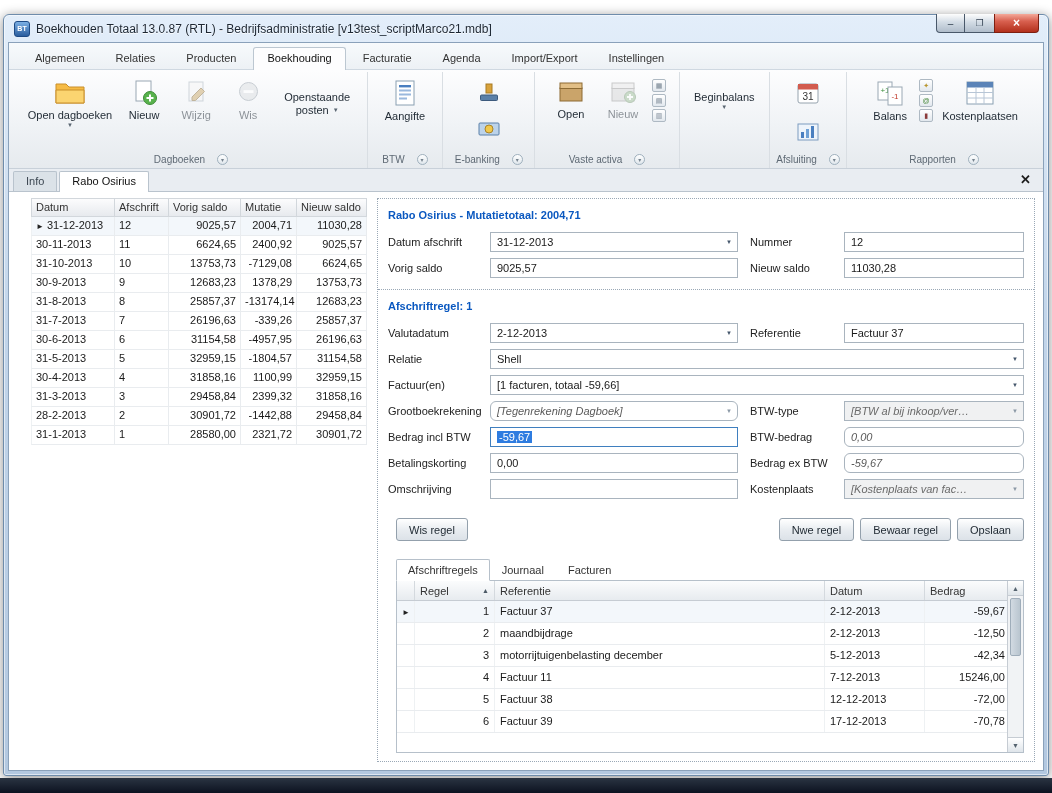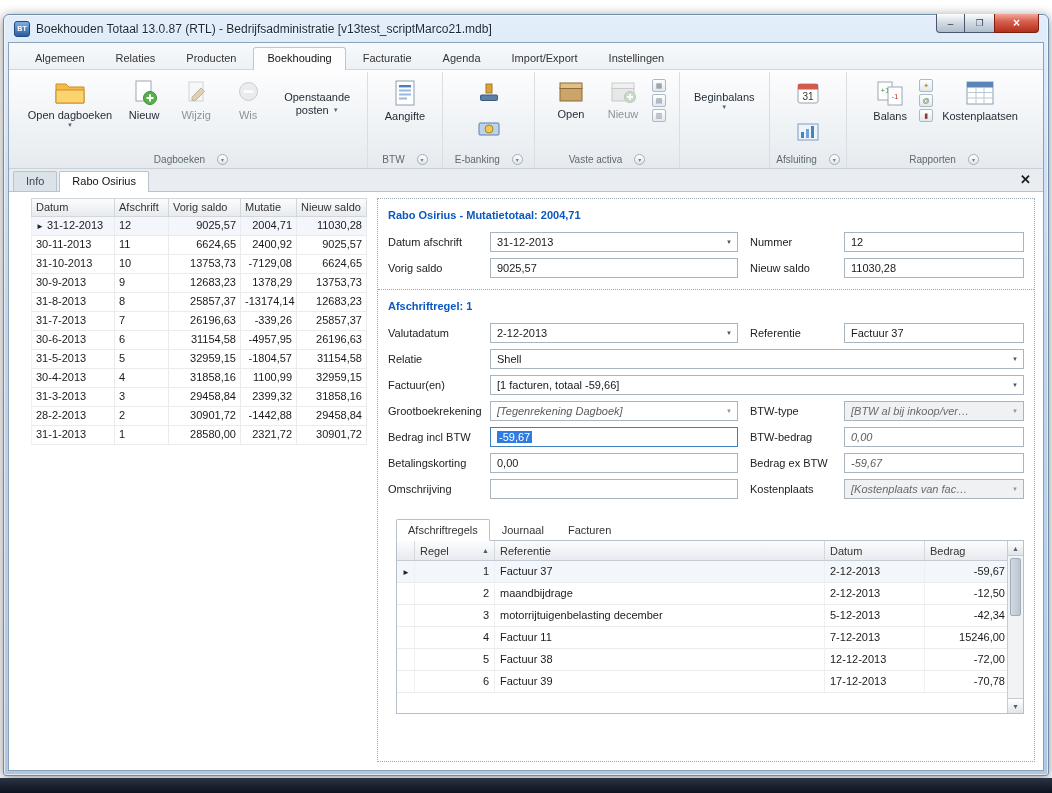--- a/index.html
+++ b/index.html
@@ -85,21 +85,21 @@
   .panel { flex:1; margin-left:10px; border:1px dotted #9aa8b6; padding:8px 10px; display:flex; flex-direction:column; min-width:0; overflow:hidden; }
   .ptitle { color:#0a58c0; font-weight:bold; margin:2px 0 11px; }
   .frow { display:grid; grid-template-columns:102px 248px 12px 94px 1fr; align-items:center; margin-bottom:6px; }
   .flabel { color:#222; padding-right:4px; white-space:nowrap; overflow:hidden; }
   .field { position:relative; height:20px; border:1px solid #a9b4be; background:#fff; display:flex;
     align-items:center; padding:0 6px; white-space:nowrap; overflow:hidden; }
   .combo { padding-right:18px; }
   .combo .ar { position:absolute; right:0; top:0; bottom:0; width:16px; display:flex; align-items:center;
     justify-content:center; font-size:6px; color:#44566b; }
   .combo .ar.gray { color:#8b99a6; }
-  .field.ital { font-style:italic; color:#5a5a5a; }
+  .field.ital { font-style:italic; color:#5a5a5a;border-radius:6px; }
   .field.grayed { background:#f0f1f2; color:#6a6a6a; font-style:italic; }
   .field.focus { border-color:#3f7fbf; }
   .sel-text { background:#2e7ce0; color:#fff; padding:0 2px; }
   .span-all { grid-column:2 / 6; }
   .dotsep { border-top:1px dotted #9aa8b6; margin:5px -10px 12px; }
 
   .btnrow { display:flex; align-items:center; margin:13px 0 4px; padding-left:8px; }
   .btn { height:23px; padding:0 12px; color:#1d2730; border:1px solid #93a0ac; border-radius:3px;
     background:linear-gradient(#fff,#e9edf1 50%,#dce2e8); display:inline-flex; align-items:center; white-space:nowrap; }
   .btnrow .spacer { flex:1; }
@@ -551,20 +551,27 @@
             <span class="flabel">Omschrijving</span>
             <span class="field"></span>
             <span></span>
             <span class="flabel">Kostenplaats</span>
             <span class="field combo grayed">
               <span>[Kostenplaats van fac…</span>
               <span class="ar gray">▼</span>
             </span>
           </div>
 
+          <div class="btnrow">
+            <span class="btn">Wis regel</span>
+            <span class="spacer"></span>
+            <span class="btn">Nwe regel</span>
+            <span class="btn">Bewaar regel</span>
+            <span class="btn">Opslaan</span>
+          </div>
 
           <div class="ltabs">
             <span class="ltab active">Afschriftregels</span>
             <span class="ltab">Journaal</span>
             <span class="ltab">Facturen</span>
           </div>
 
           <div class="lines">
             <div class="lg-header">
               <span class="lg-h lw-m"></span>

